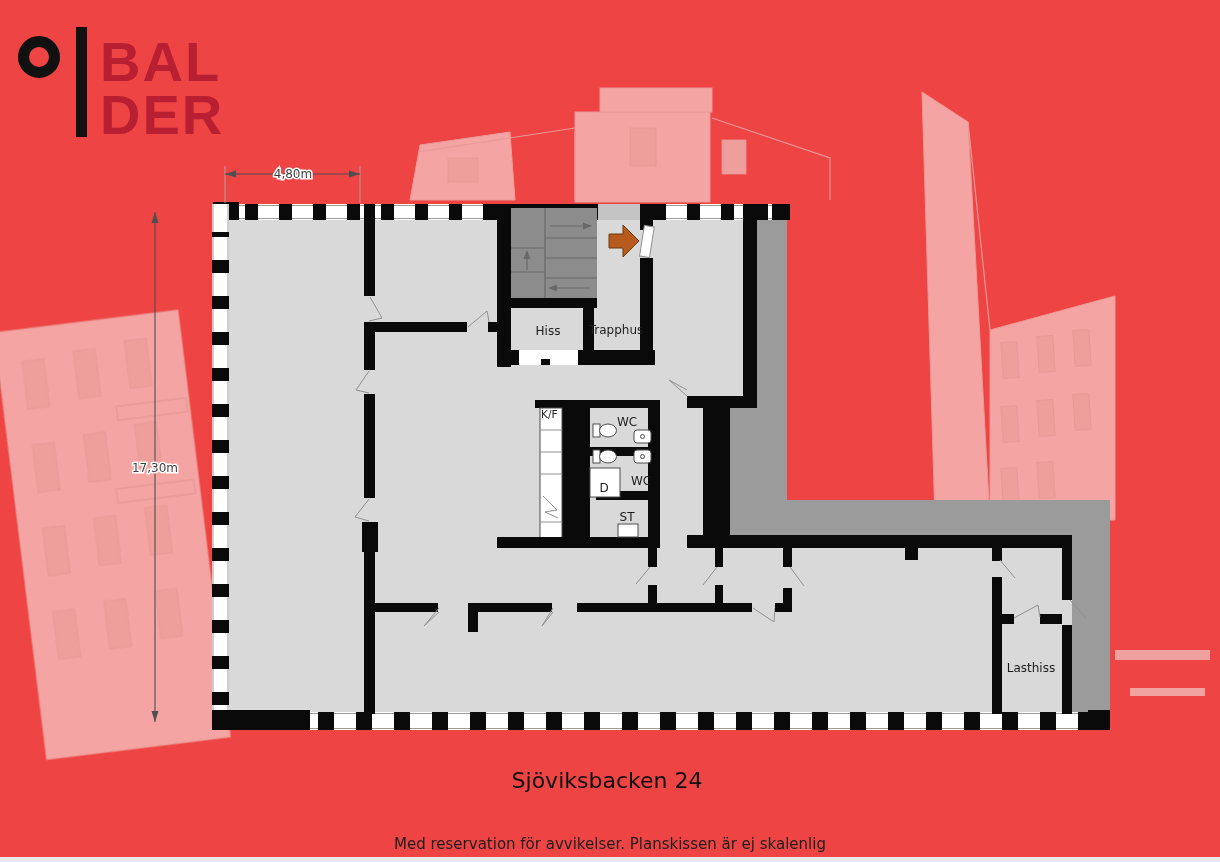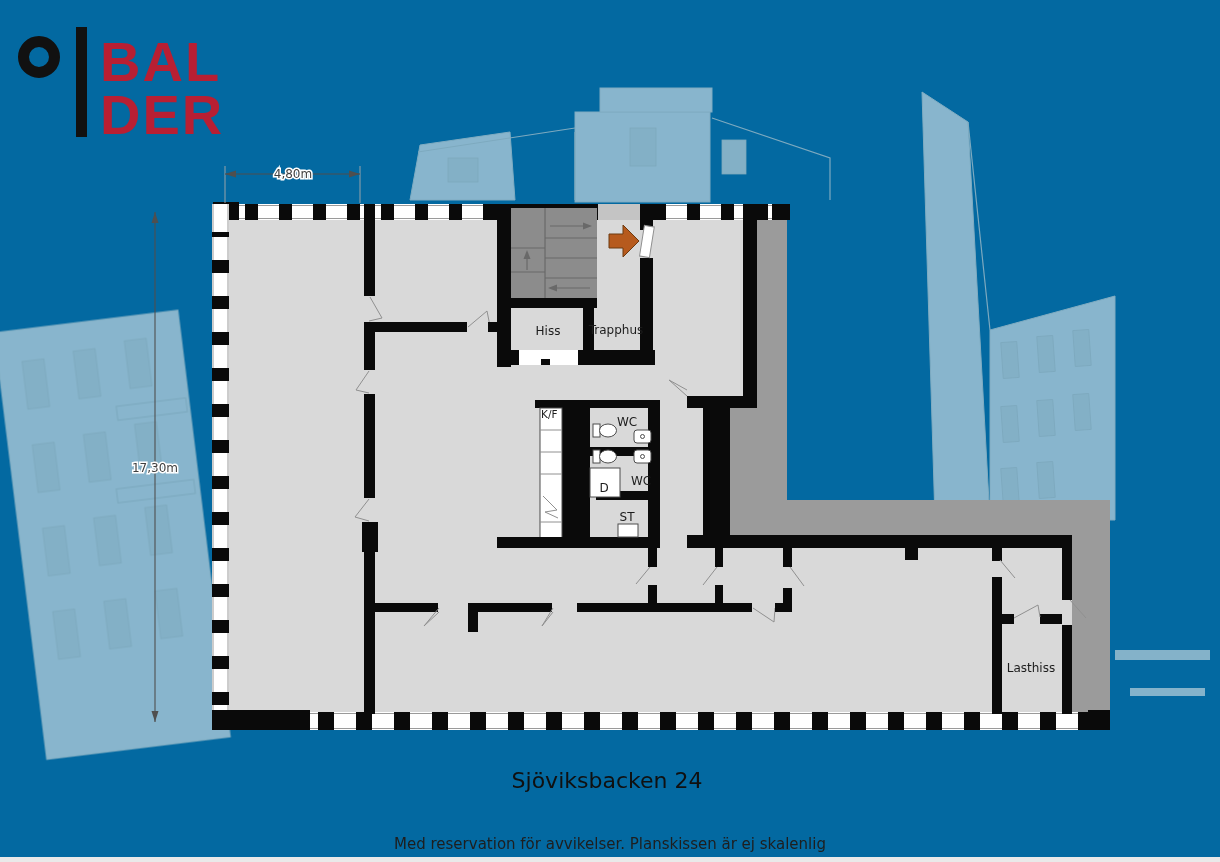--- a/index.html
+++ b/index.html
@@ -1,16 +1,16 @@
 <!DOCTYPE html>
 <html style="--floor: #d9d9d9; --adjacent: #9b9b9b; --stairs: #8c8c8c; --wall: #0a0a0a; --arrow: #b65a1d; --brand_red: #b81f33;"><head>
 <meta charset="utf-8">
 <style>
   html,body{margin:0;padding:0;background:#fff;}
-  .canvas{position:relative;width:1220px;height:862px;background:#0369a1;overflow:hidden;
+  .canvas{position:relative;width:1220px;height:862px;background:#ef4444;overflow:hidden;
           font-family:"DejaVu Sans","Liberation Sans",sans-serif;}
   svg{display:block}
   .wall{fill:var(--wall,#0a0a0a);}
   .floor{fill:var(--floor,#d9d9d9);}
   .adj{fill:var(--adjacent,#9b9b9b);}
   .stairsfill{fill:var(--stairs,#8c8c8c);}
   .stairline{stroke:#696969;stroke-width:1.2;fill:none;}
   .fix{fill:#ffffff;stroke:#4d4d4d;stroke-width:1;}
   .doorline{stroke:#909090;stroke-width:1;fill:none;}
   .winline{stroke:#9a9a9a;stroke-width:1;}

